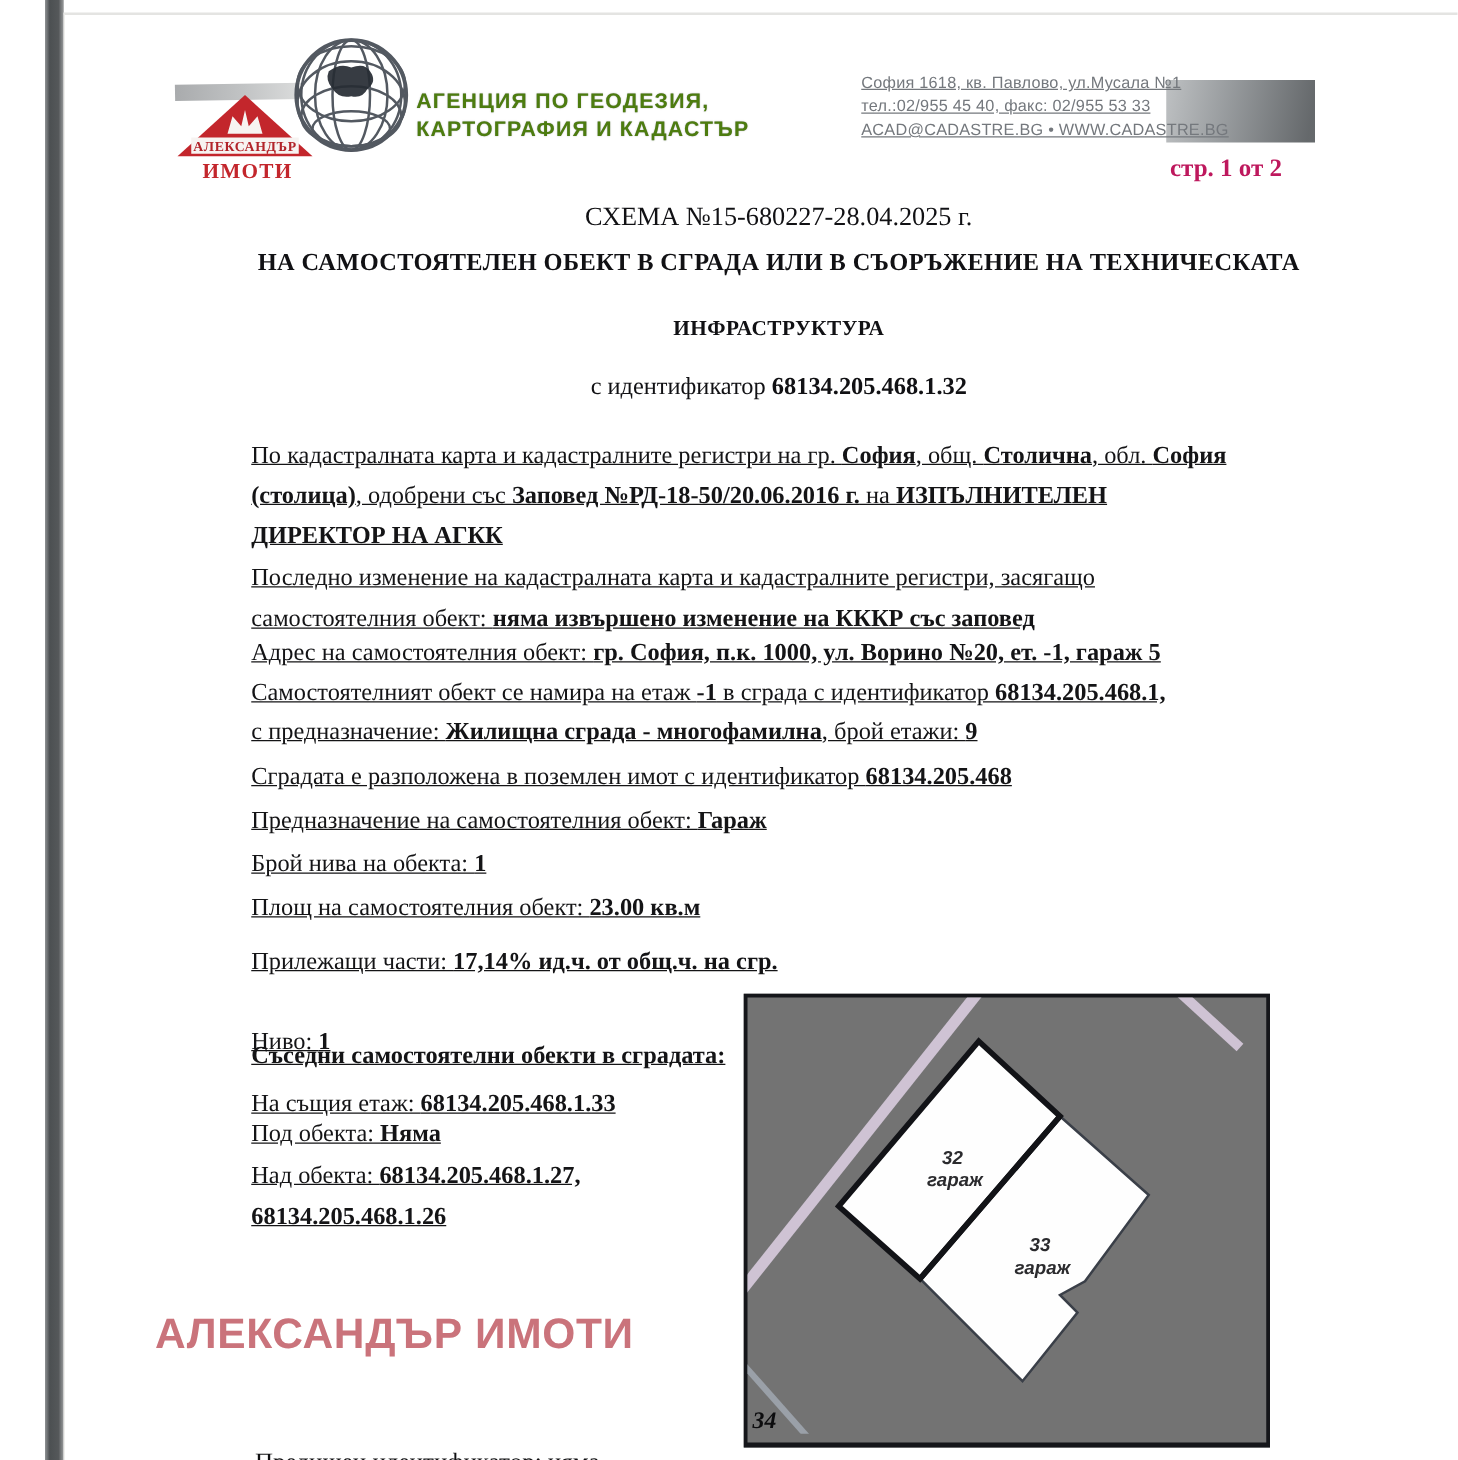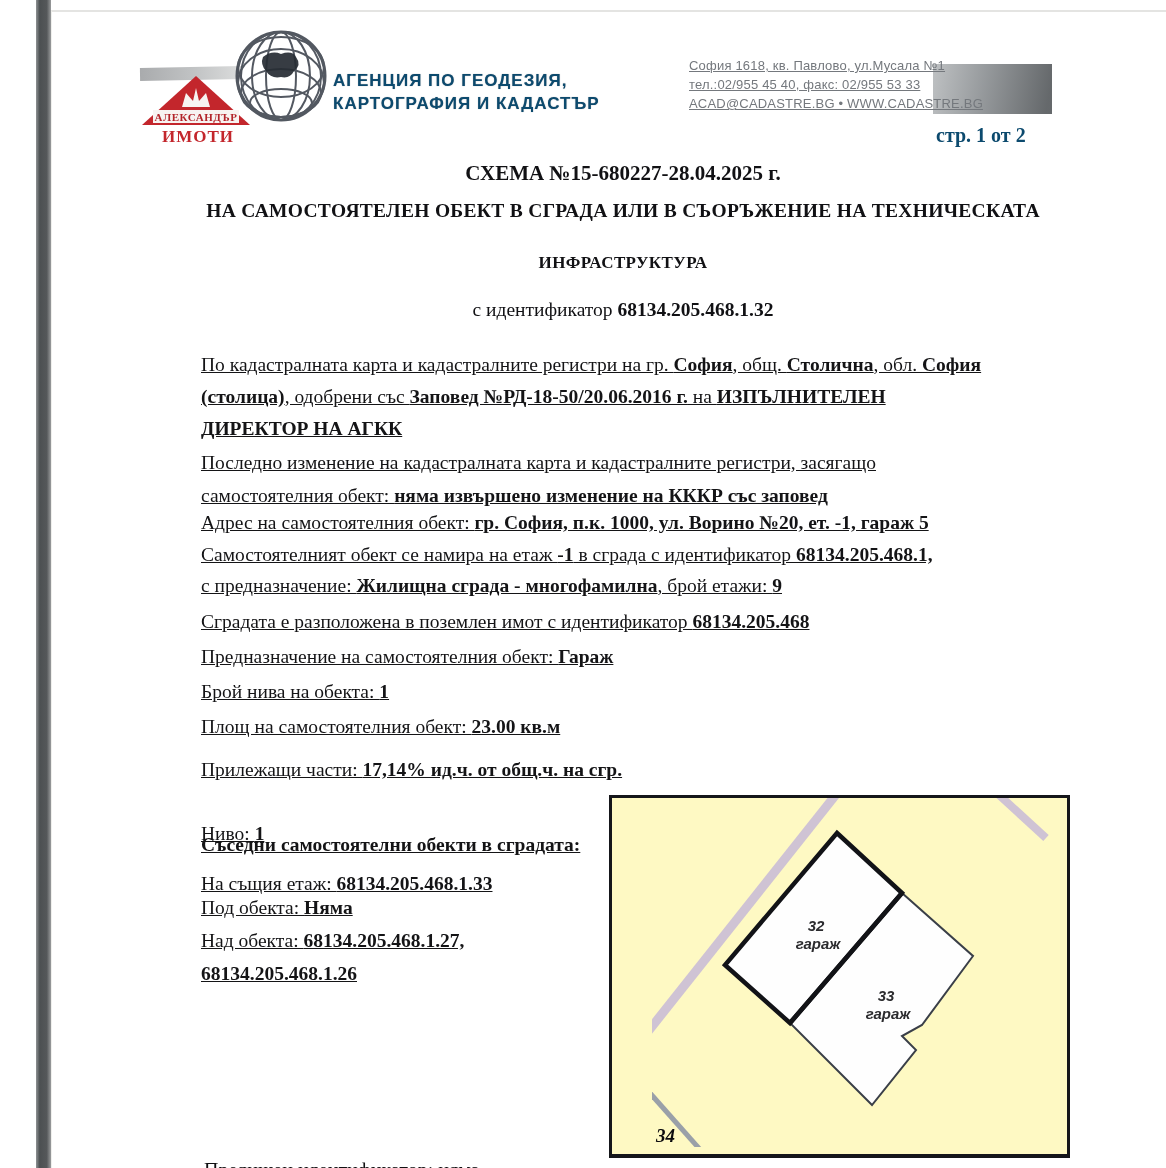--- a/index.html
+++ b/index.html
@@ -15,44 +15,44 @@
     position:absolute;left:51px;top:10px;width:1115px;height:1158px;background:#fff;
     border-top:2px solid #e4e4e2;border-left:1px solid #efefec;overflow:hidden;
   }
   .abs{position:absolute;}
   
   .smudge{left:88px;top:55px;width:102px;height:13px;
     background:linear-gradient(to right,#a9abad,#c2c4c5 55%,#dcdddd);transform:rotate(-1deg);}
   .realty-logo{left:88px;top:62px;}
   .globe{left:181px;top:15px;}
   .agency{left:281px;top:57px;font-family:"Liberation Sans",sans-serif;
-    font-weight:bold;font-size:17px;line-height:23px;letter-spacing:1px;color:#0c4a6e;
+    font-weight:bold;font-size:17px;line-height:23px;letter-spacing:1px;color:#4d7c0f;
     text-shadow:0 0 1px rgba(75,80,90,.55);}
   .contact-bar{left:881px;top:52px;width:119px;height:50px;
     background:linear-gradient(100deg,#b7babc,#8d9194 40%,#54585b 95%);opacity:.9;}
   .contact{left:637px;top:44px;width:330px;font-family:"Liberation Sans",sans-serif;
     font-size:13px;line-height:19px;color:#74787d;letter-spacing:.2px;text-decoration:underline;}
-  .page-label{left:884px;top:112px;font-size:20px;font-weight:bold;color:#0c4a6e;}
+  .page-label{left:884px;top:112px;font-size:20px;font-weight:bold;color:#be185d;}
   
   .t-center{left:149px;width:844px;text-align:center;color:#111114;}
-  .scheme-no{top:149px;font-size:21px;font-weight:bold;}
+  .scheme-no{top:149px;font-size:21px;font-weight:normal;}
   .subtitle1{top:188px;font-size:19.5px;font-weight:bold;letter-spacing:.3px;}
   .subtitle2{top:241px;font-size:17px;font-weight:bold;letter-spacing:.4px;}
   .ident{top:287px;font-size:19.5px;}
   
   .p{position:absolute;left:149px;width:880px;font-size:19.5px;line-height:32px;color:#141416;text-decoration:underline;}
   .narrow{width:452px;}
   .b{font-weight:bold;}
   #p1{top:337px;} #p2{top:434px;line-height:33px;} #p3{top:495px;} #p4{top:527px;}
   #p5{top:558px;} #p6{top:594px;} #p7{top:629px;} #p8{top:664px;} #p9{top:699px;}
   #p10{top:742px;} #p11{top:806px;} #p12{top:817px;} #p13{top:856px;} #p14{top:880px;}
   #p15{top:912px;line-height:33px;}
   
-  .diagram{left:557px;top:783px;width:415px;height:356px;background:#fef9c3;
-    border:3px solid #15161a;border-bottom-width:4px;padding-left:40px;}
+  .diagram{left:543px;top:783px;width:415px;height:356px;background:#737373;
+    border:3px solid #15161a;border-bottom-width:4px;}
   .diagram svg{display:block;}
   .g-label{font-family:"Liberation Sans",sans-serif;font-style:italic;font-weight:bold;
     font-size:15px;fill:#2b2b2e;}
   .plot-label{font-style:italic;font-weight:bold;font-size:19px;fill:#0c0c0e;}
   
   .watermark{left:72px;top:1036px;font-family:"Liberation Sans",sans-serif;font-weight:bold;
     font-size:34px;letter-spacing:.5px;color:#ca737b;}
   .footer-partial{left:152px;top:1147px;font-size:20px;color:#101012;}
   .imoti-txt{font-family:"Liberation Serif",serif;}
 </style>
@@ -139,16 +139,17 @@
       <line x1="250" y1="95" x2="138" y2="225" stroke="#121317" stroke-width="4.5"></line>
 
       <text class="g-label" x="164" y="133" text-anchor="middle">32</text>
       <text class="g-label" x="166" y="151" text-anchor="middle">гараж</text>
       <text class="g-label" x="234" y="203" text-anchor="middle">33</text>
       <text class="g-label" x="236" y="221" text-anchor="middle">гараж</text>
       <text class="plot-label imoti-txt" x="4" y="344">34</text>
     </svg>
   </div>
 
+  <div class="abs watermark">АЛЕКСАНДЪР ИМОТИ</div>
 
   <div class="abs footer-partial">Предишен идентификатор: няма</div>
 
 </div>
 
 </body></html>

